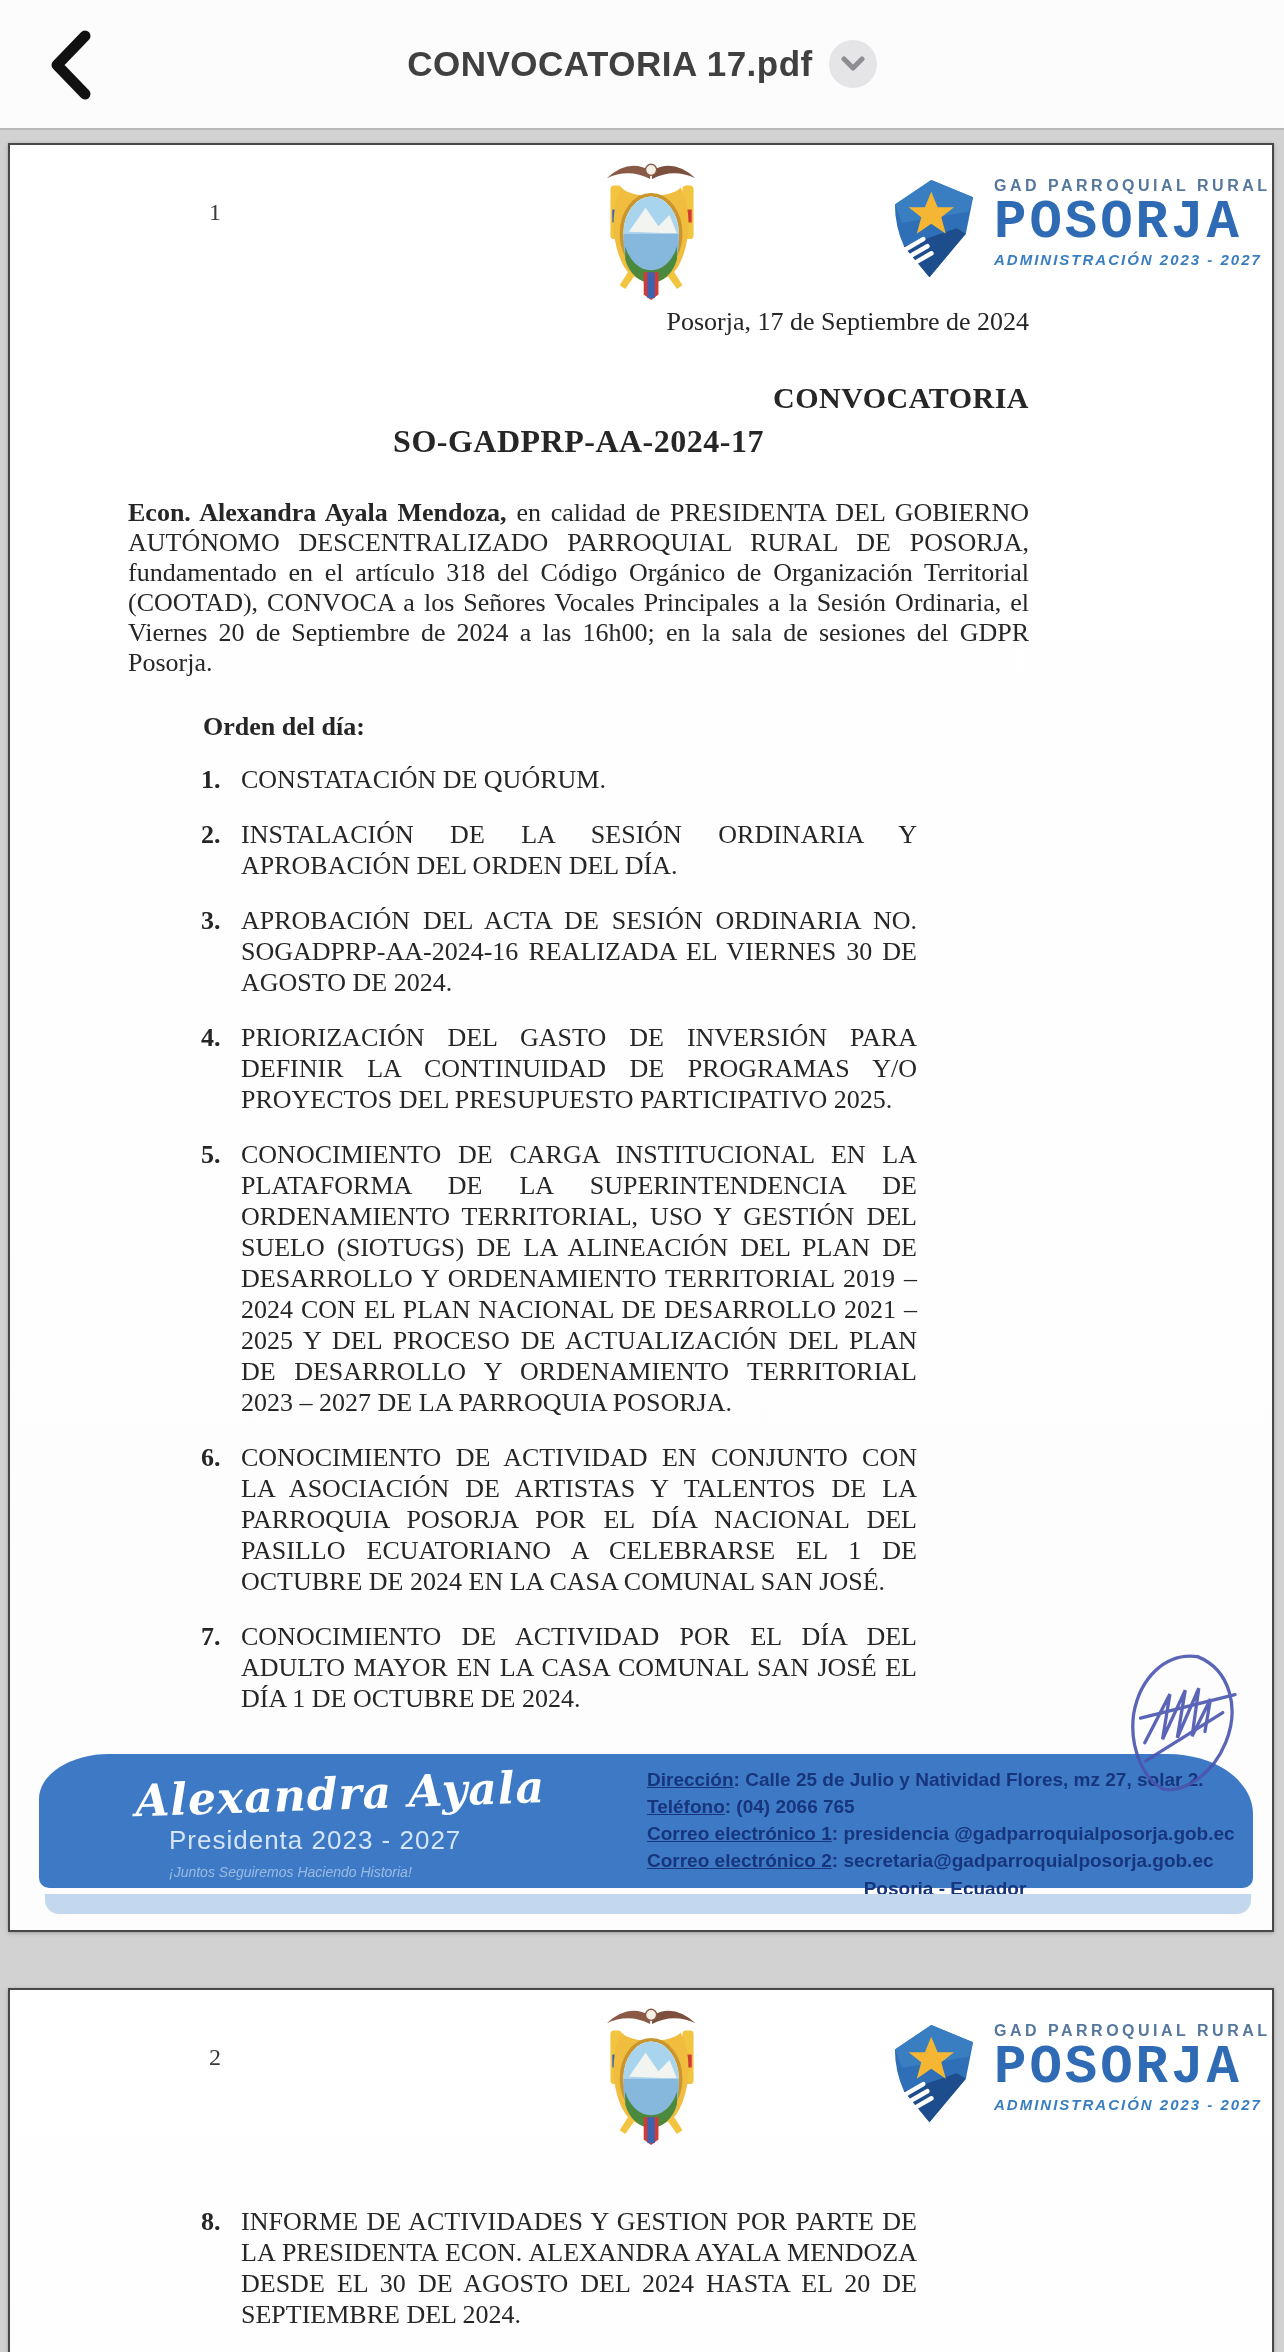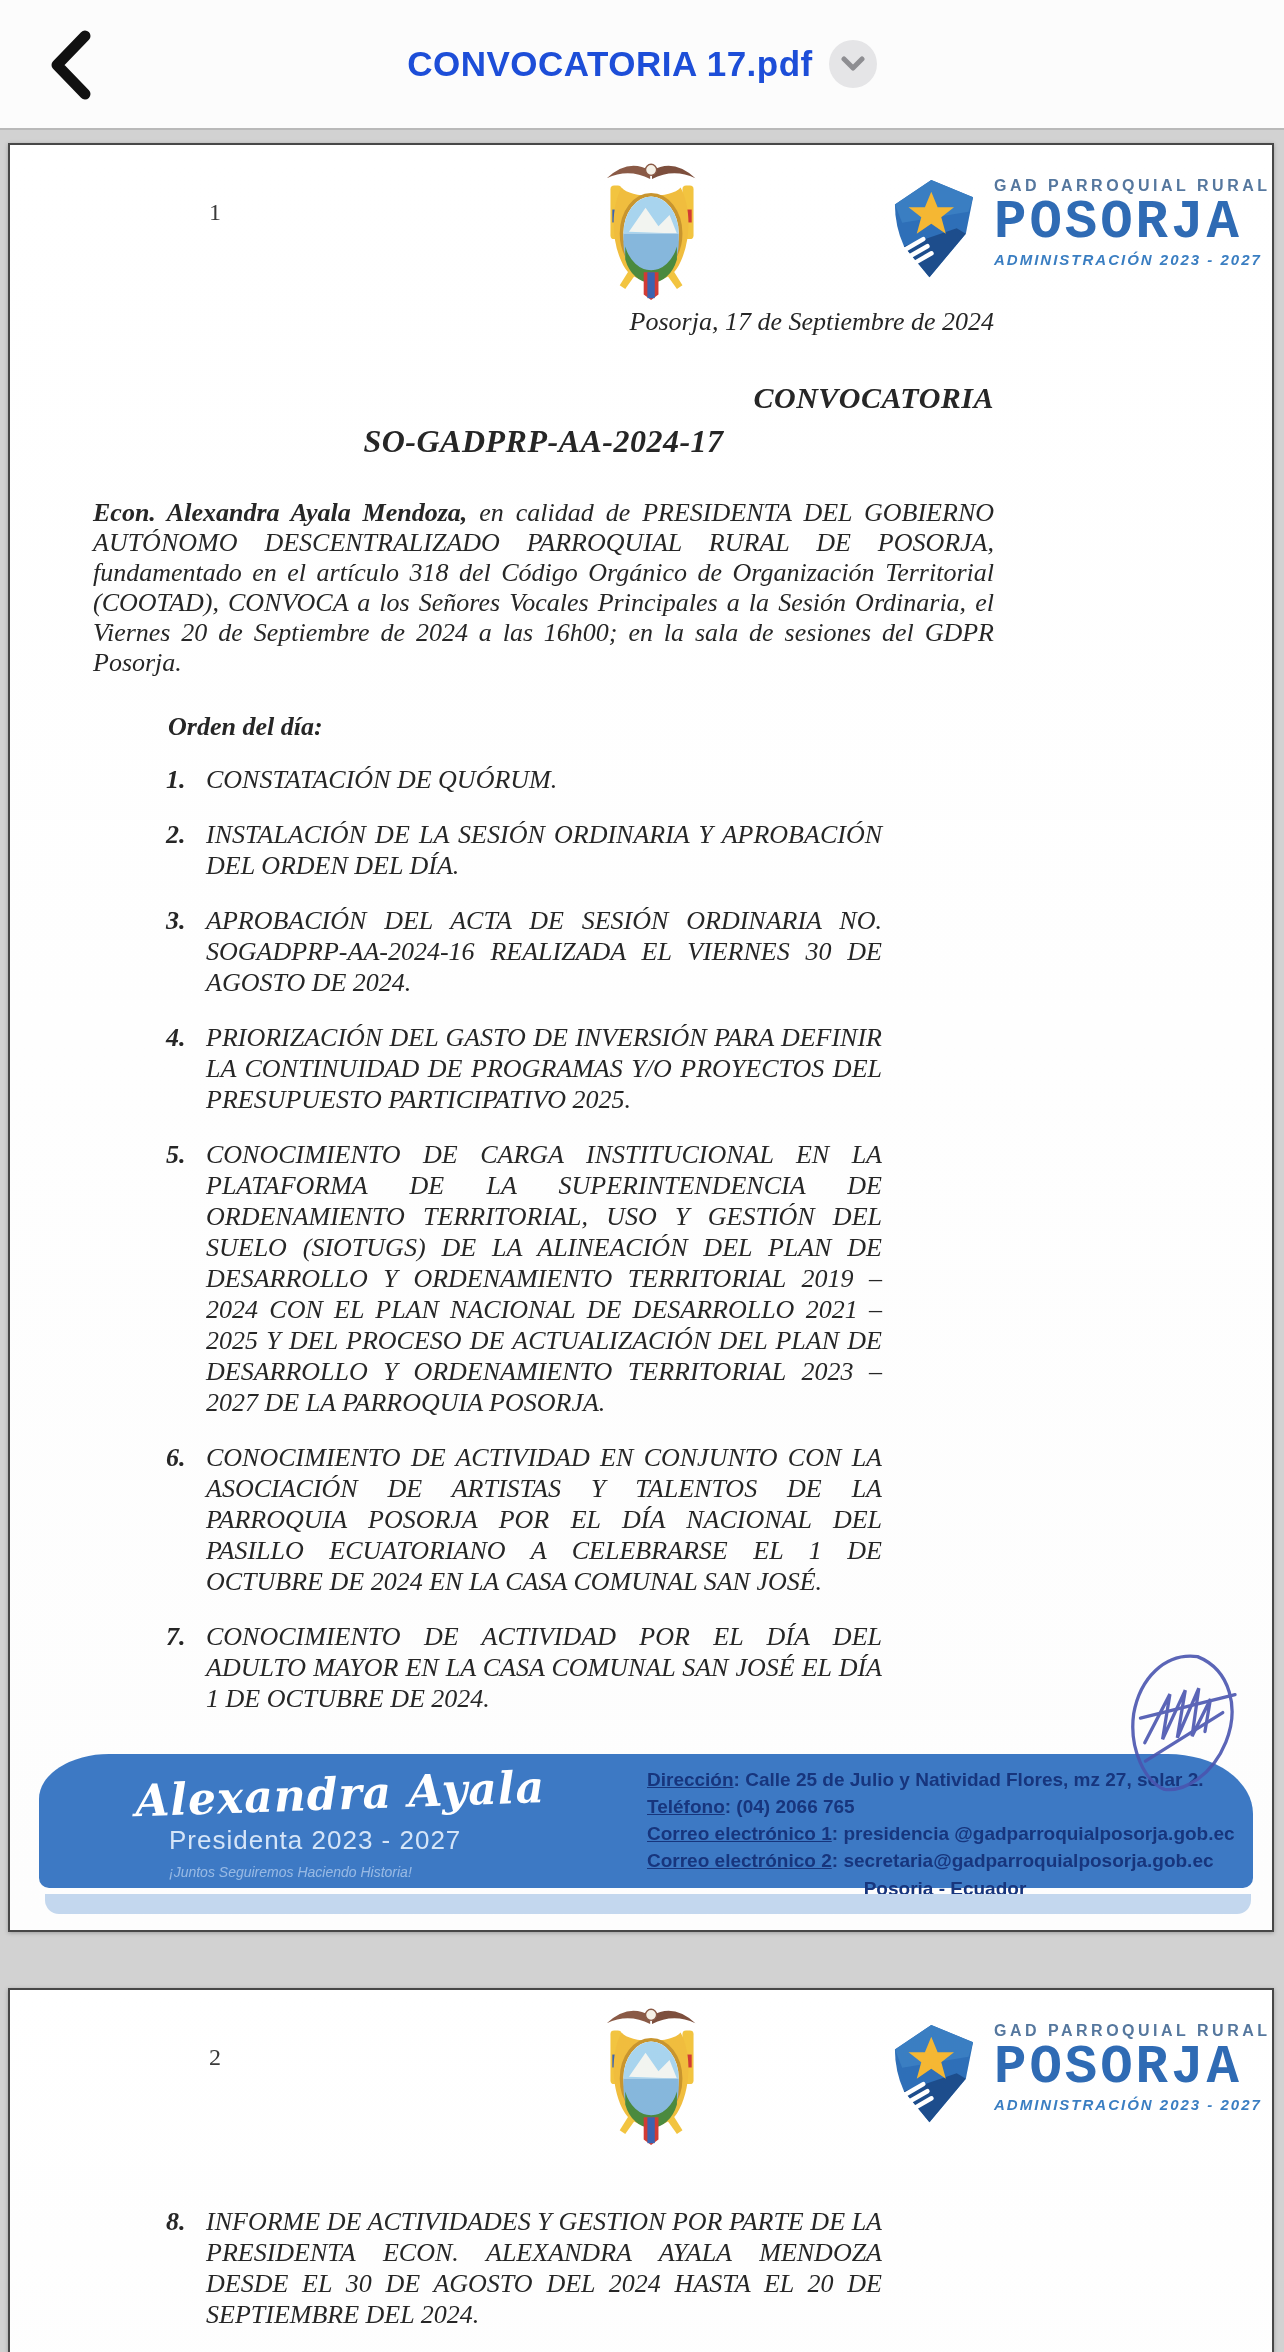--- a/index.html
+++ b/index.html
@@ -10,21 +10,21 @@
   .appbar {
     position:relative; width:1284px; height:130px;
     background:#fcfcfc; border-bottom:2px solid #b9b9b9;
     display:flex; align-items:center; justify-content:center;
   }
   .back-btn {
     position:absolute; left:36px; top:26px; width:70px; height:78px;
     display:flex; align-items:center; justify-content:center; cursor:pointer;
   }
   .title-group { display:flex; align-items:center; gap:16px; }
-  .doc-title { font-size:35px; font-weight:bold; color:#1d4ed8; letter-spacing:.5px; }
+  .doc-title { font-size:35px; font-weight:bold; color:#404040; letter-spacing:.5px; }
   .title-menu {
     width:48px; height:48px; border-radius:50%; background:#e5e5e7;
     display:flex; align-items:center; justify-content:center; cursor:pointer;
   }
 
   
   .viewer { padding-top:13px; }
   .page {
     position:relative; margin-left:8px; width:1266px;
     background:linear-gradient(180deg,#ffffff,#fdfdfd);
@@ -45,21 +45,21 @@
   .brand-shield { width:100px; height:118px; flex:none; }
   .brand-text { padding-top:6px; }
   .brand-top { font-size:16px; font-weight:bold; color:#55779e; letter-spacing:3.5px; }
   .brand-name {
     font-family:Liberation Mono, monospace; font-size:54px; font-weight:bold;
     color:#2f6bb4; letter-spacing:3px; line-height:56px;
   }
   .brand-bottom { font-size:15px; font-weight:bold; font-style:italic; color:#3a7ec2; letter-spacing:2px; }
 
   
-  .content { margin-left:83px; width:901px; font-family:"Liberation Serif", serif;font-style:italic; }
+  .content { margin-left:118px; width:901px; font-family:"Liberation Serif", serif; }
   .date-line { text-align:right; font-size:26px; margin-top:2px; }
   .doc-h1 { text-align:right; font-size:30px; font-weight:bold; margin-top:44px; letter-spacing:.5px; }
   .doc-h2 { text-align:center; font-size:32px; font-weight:bold; margin-top:8px; letter-spacing:.5px; }
   .intro { margin-top:38px; font-size:26px; line-height:30px; text-align:justify; }
   .orden { margin-top:34px; margin-left:75px; font-size:26px; font-weight:bold; }
 
   .agenda { margin-top:22px; margin-left:73px; width:716px; }
   .agenda-row { display:flex; margin-bottom:24px; }
   .agenda-num { width:40px; flex:none; font-size:26px; font-weight:bold; line-height:31px; }
   .agenda-text { flex:1; font-size:26px; line-height:31px; text-align:justify; }

